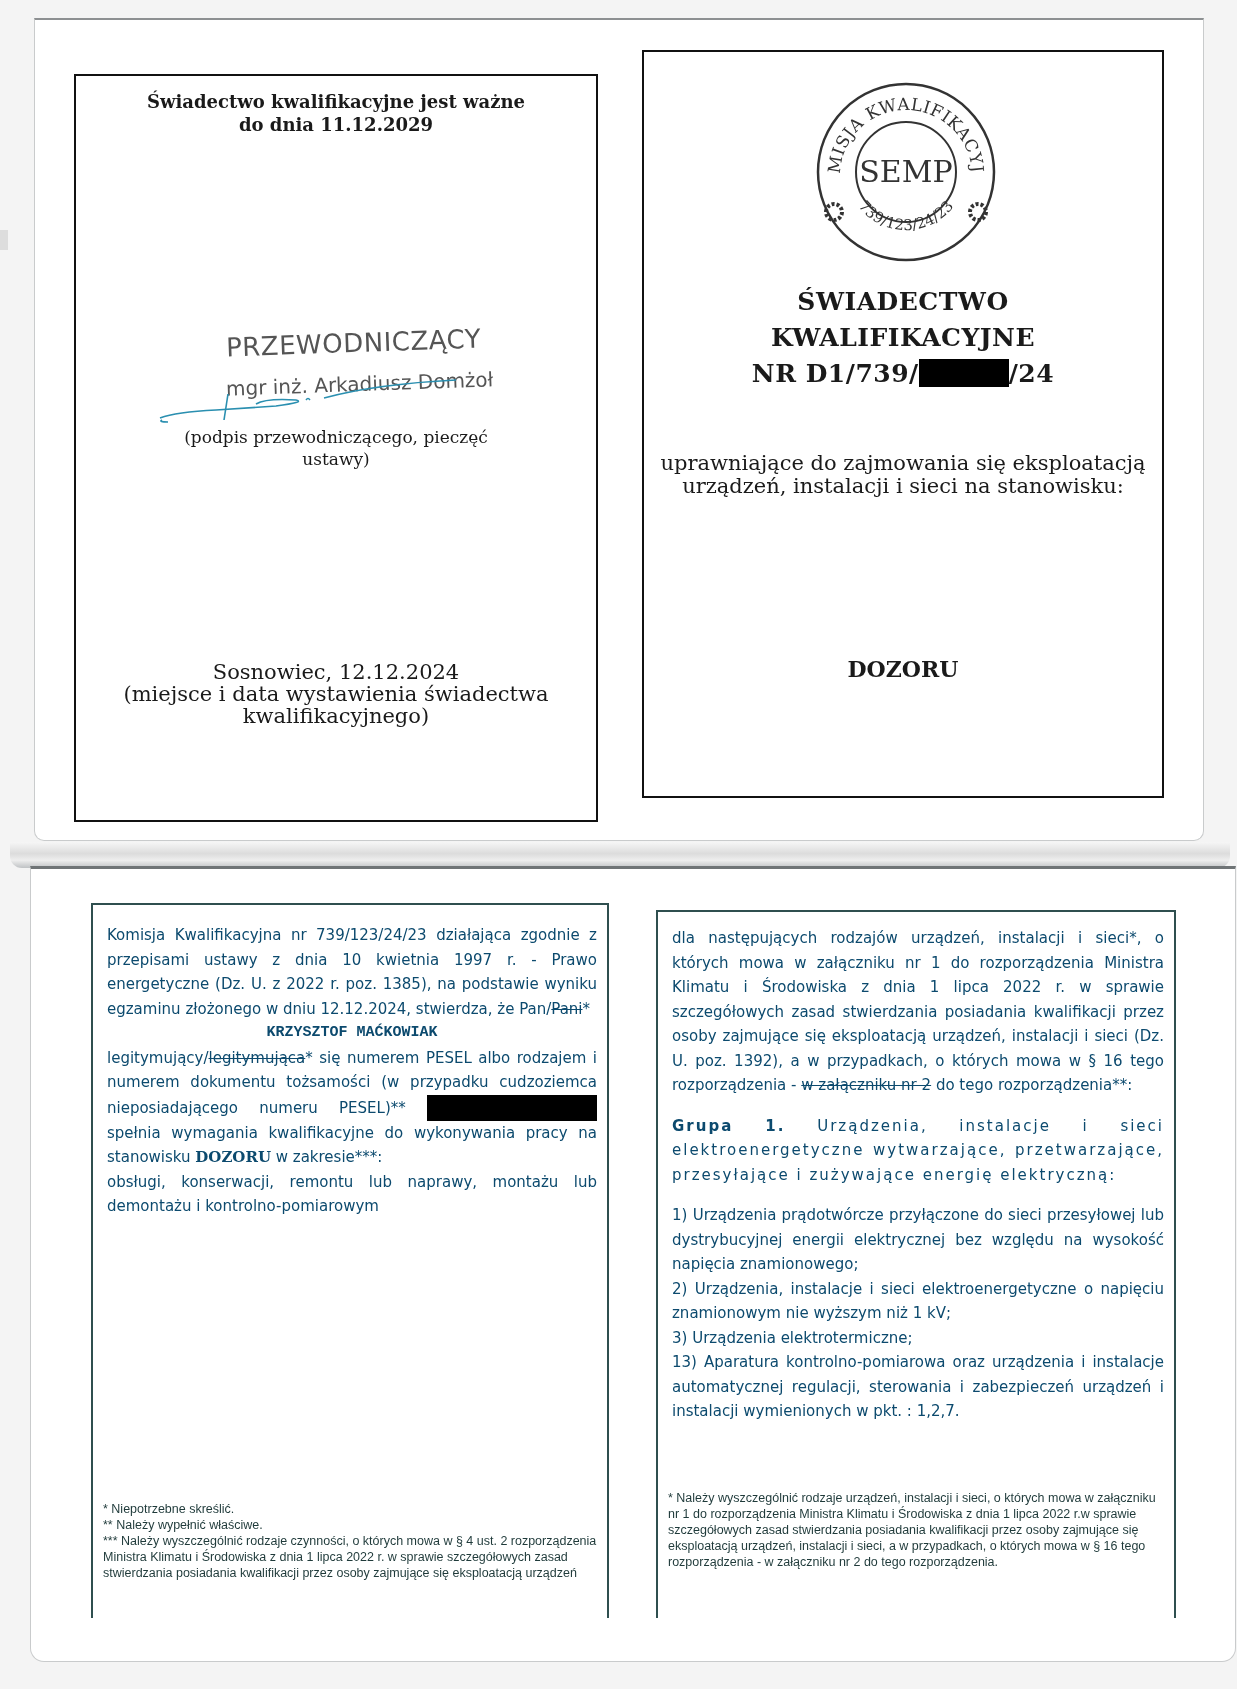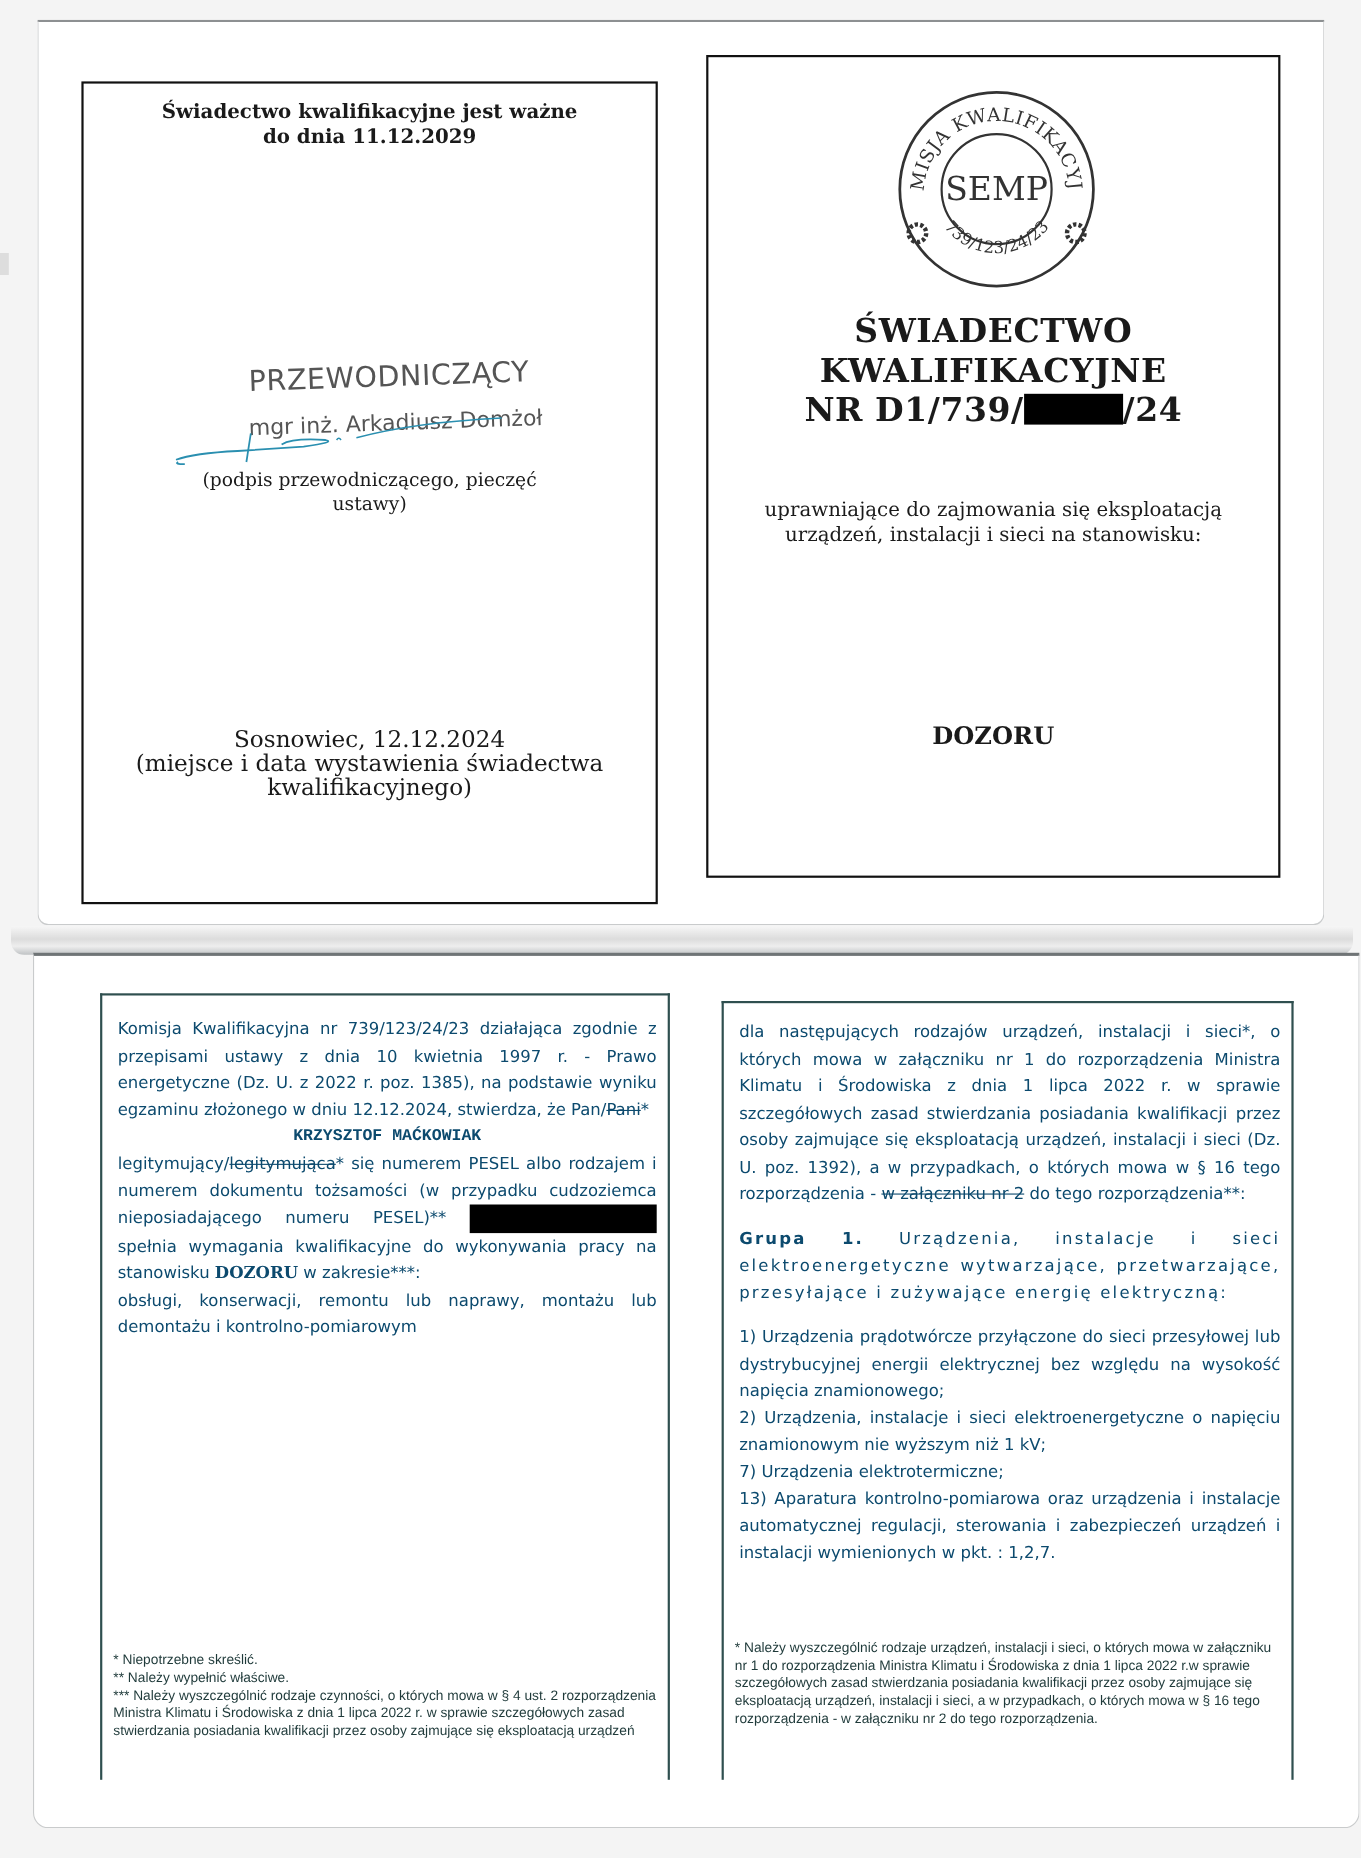--- a/index.html
+++ b/index.html
@@ -26,24 +26,24 @@
   .abs { position:absolute; left:0; right:0; }
 
   .validity { top:14px; font-weight:bold; font-size:18px; line-height:23px; }
   .stamp-role { position:absolute; left:150px; top:252px; font-family:"DejaVu Sans", sans-serif; font-size:26px; color:#555; letter-spacing:0.5px; transform:rotate(-2deg); }
   .stamp-name { position:absolute; left:150px; top:296px; font-family:"DejaVu Sans", sans-serif; font-size:20px; color:#555; transform:rotate(-2deg); }
   .signature { position:absolute; left:80px; top:300px; width:330px; height:60px; }
   .sig-caption { top:350px; font-size:17px; line-height:22px; }
   .place-date { top:585px; font-size:21px; line-height:22px; }
 
   .seal { position:absolute; left:170px; top:28px; width:184px; height:184px; }
-  .title { top:232px; font-weight:bold; font-size:30px; line-height:36px; letter-spacing:0.5px; }
+  .title { top:232px; font-weight:bold; font-size:25px; line-height:36px; letter-spacing:0.5px; }
   .redact { display:inline-block; background:#000; vertical-align:middle; }
   .cert-num .redact { width:90px; height:28px; margin-top:-6px; }
-  .entitles { top:400px; font-size:18px; line-height:23px; }
+  .entitles { top:400px; font-size:21px; line-height:23px; }
   .position { top:604px; font-weight:bold; font-size:22px; }
 
   .body-text { position:absolute; left:14px; right:10px; font-family:"DejaVu Sans", sans-serif; font-size:15px; line-height:24.5px; color:#0c4a6e; text-align:justify; }
   .p3 .body-text { top:18px; }
   .p4 .body-text { top:14px; }
   .strike { text-decoration:line-through; }
   .name-line { text-align:center; font-family:Liberation Mono, monospace; font-weight:bold; }
   .pesel-redact { width:170px; height:26px; }
   .bold { font-weight:bold; }
   .spaced { letter-spacing:2px; }
@@ -135,17 +135,17 @@
 </div>
 
 <div class="panel p4">
   <div class="body-text">
     <span>dla następujących rodzajów urządzeń, instalacji i sieci*, o których mowa w załączniku nr 1 do rozporządzenia Ministra Klimatu i Środowiska z dnia 1 lipca 2022 r. w sprawie szczegółowych zasad stwierdzania posiadania kwalifikacji przez osoby zajmujące się eksploatacją urządzeń, instalacji i sieci (Dz. U. poz. 1392), a w przypadkach, o których mowa w § 16 tego rozporządzenia - </span><span class="strike">w załączniku nr 2</span><span> do tego rozporządzenia**:</span>
     <div class="gap"></div>
     <div><span class="bold spaced">Grupa 1.</span><span class="spaced"> Urządzenia, instalacje i sieci elektroenergetyczne wytwarzające, przetwarzające, przesyłające i zużywające energię elektryczną:</span></div>
     <div class="gap"></div>
     <div>1) Urządzenia prądotwórcze przyłączone do sieci przesyłowej lub dystrybucyjnej energii elektrycznej bez względu na wysokość napięcia znamionowego;</div>
     <div>2) Urządzenia, instalacje i sieci elektroenergetyczne o napięciu znamionowym nie wyższym niż 1 kV;</div>
-    <div>7) Urządzenia elektrotermiczne;</div>
+    <div>3) Urządzenia elektrotermiczne;</div>
     <div>13) Aparatura kontrolno-pomiarowa oraz urządzenia i instalacje automatycznej regulacji, sterowania i zabezpieczeń urządzeń i instalacji wymienionych w pkt. : 1,2,7.</div>
   </div>
   <div class="footnotes">* Należy wyszczególnić rodzaje urządzeń, instalacji i sieci, o których mowa w załączniku nr 1 do rozporządzenia Ministra Klimatu i Środowiska z dnia 1 lipca 2022 r.w sprawie szczegółowych zasad stwierdzania posiadania kwalifikacji przez osoby zajmujące się eksploatacją urządzeń, instalacji i sieci, a w przypadkach, o których mowa w § 16 tego rozporządzenia - w załączniku nr 2 do tego rozporządzenia.</div>
 </div>
 
 </body></html>

